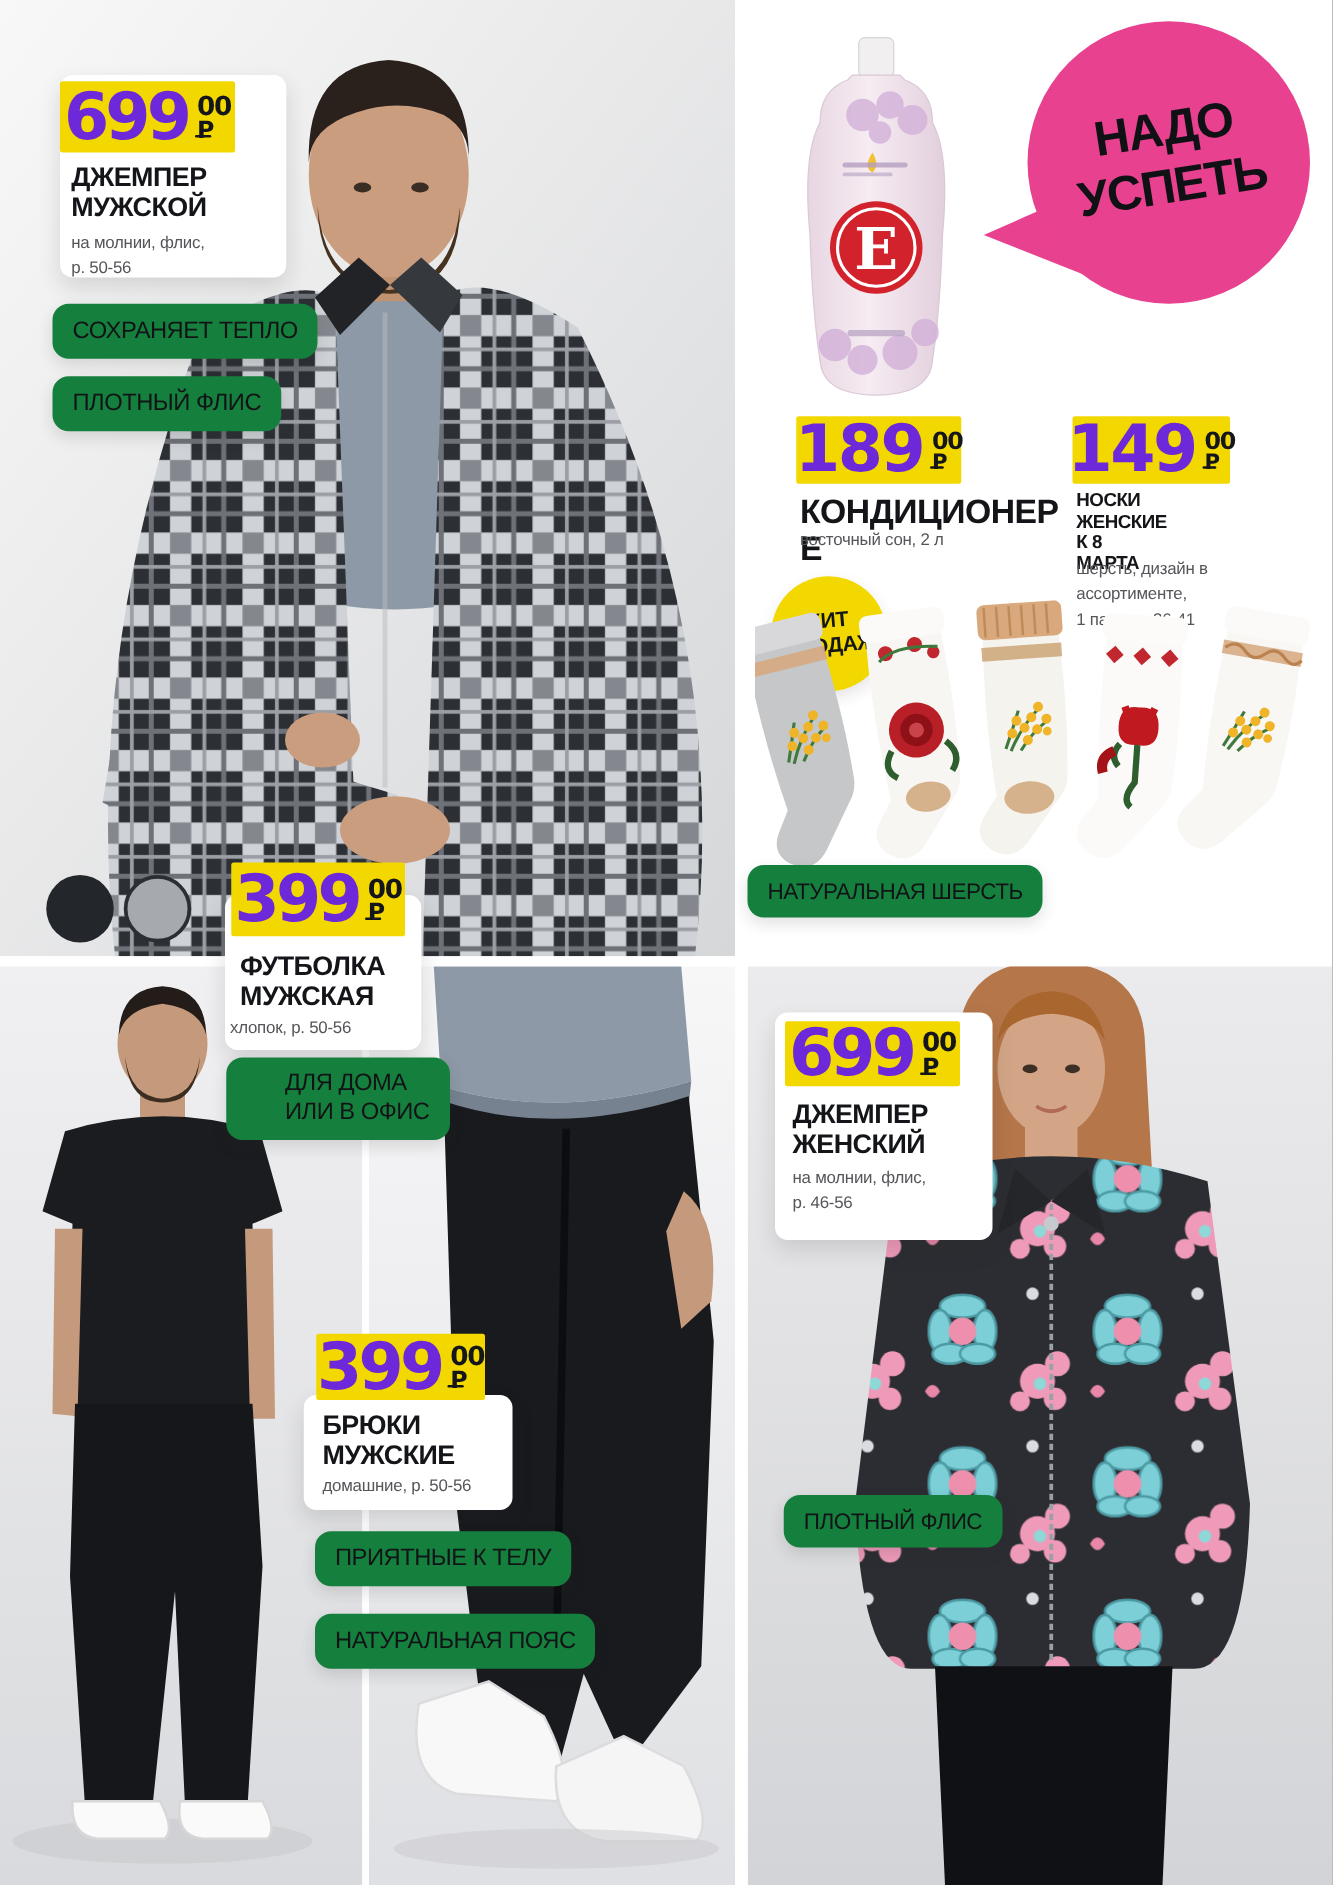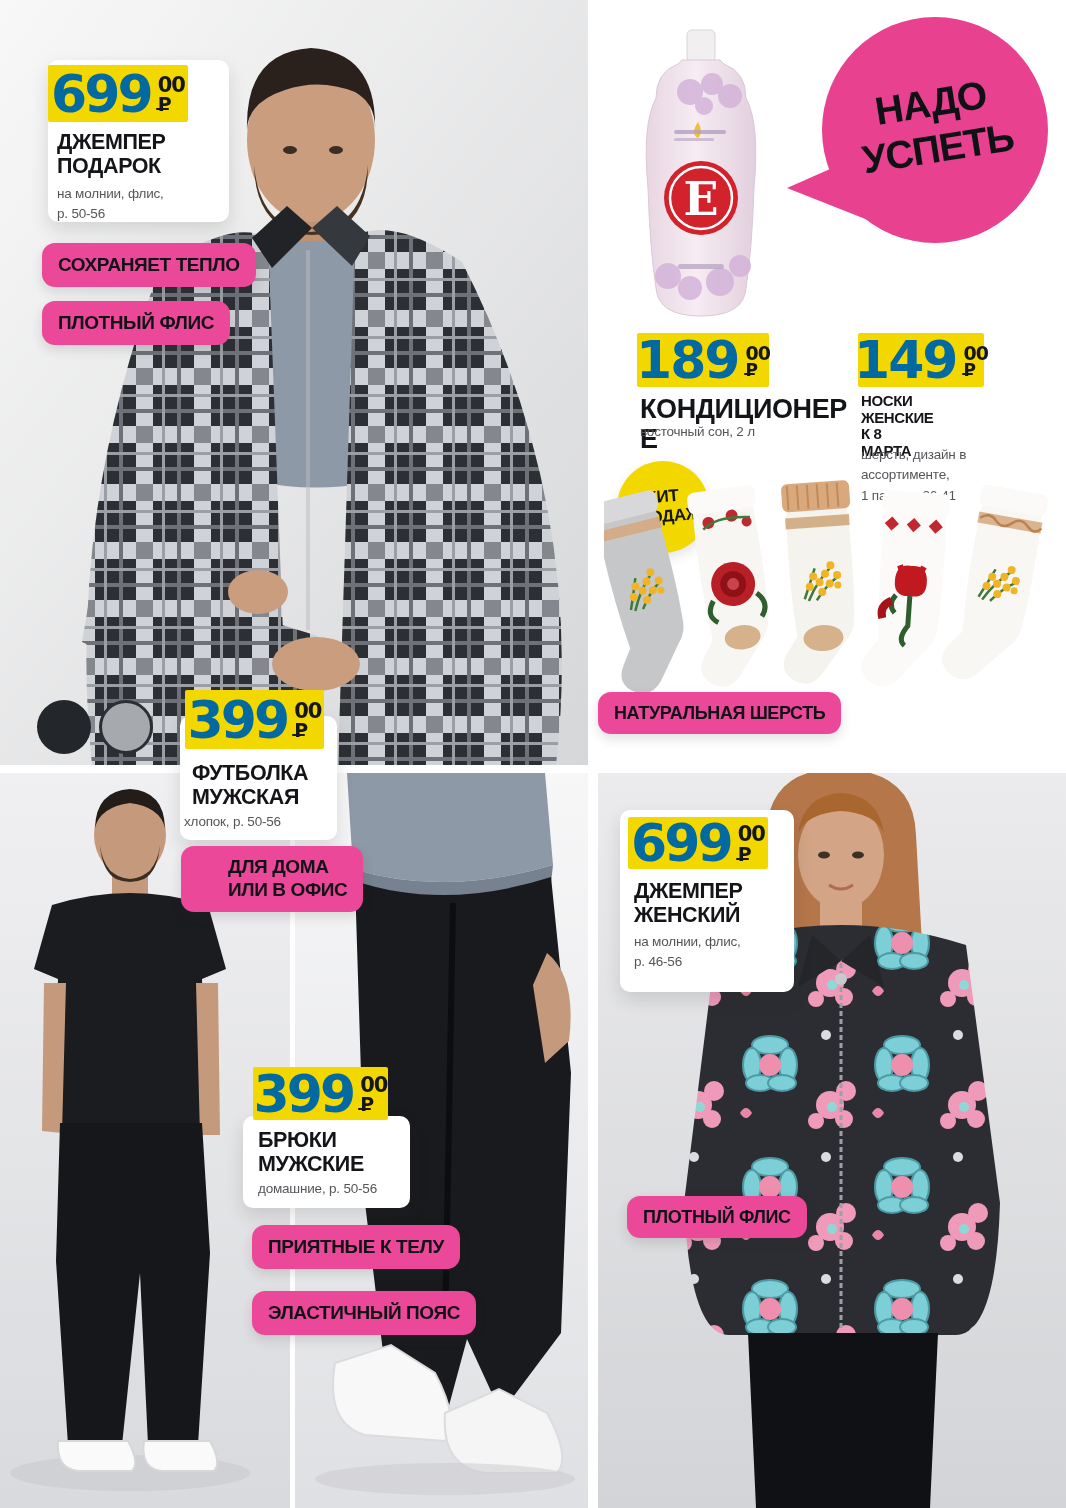--- a/index.html
+++ b/index.html
@@ -8,38 +8,38 @@
   .abs{position:absolute;}
   
   .photo{position:absolute;overflow:hidden;}
   .photo svg{display:block;}
   
   .pgroup{position:absolute;}
   .pcard{position:absolute;background:#fff;border-radius:10px;
          box-shadow:0 8px 18px rgba(40,40,45,.14);}
   .pricebox{position:absolute;background:#F3D800;display:flex;align-items:center;
             justify-content:center;border-radius:2px;}
-  .pint{font-family:"DejaVu Sans",sans-serif;font-weight:900;color:#0369a1;
+  .pint{font-family:"DejaVu Sans",sans-serif;font-weight:900;color:#6d28d9;
         letter-spacing:-3px;line-height:1;}
   .pside{display:inline-flex;flex-direction:column;align-items:flex-start;
          margin-left:7px;margin-top:2px;line-height:.95;
          font-family:"DejaVu Sans",sans-serif;font-weight:900;color:#15161a;}
   .cents{letter-spacing:-1px;}
   .rub{position:relative;display:inline-block;letter-spacing:0;}
   .rub::after{content:"";position:absolute;left:-14%;right:22%;bottom:3px;height:2.4px;
               background:#15161a;border-radius:2px;}
   .big .pint{font-size:52px;} .big .cents{font-size:21px;} .big .rub{font-size:19px;}
   .mid .pint{font-size:52px;letter-spacing:-2px;} .mid .cents{font-size:19px;} .mid .rub{font-size:17px;}
   .pname{position:absolute;font-weight:700;font-size:21.5px;line-height:1.1;
          color:#141519;letter-spacing:-.4px;}
   .pdesc{position:absolute;font-size:13.5px;line-height:1.5;color:#55565a;letter-spacing:-.2px;}
   
-  .badge{position:absolute;background:#ec4899;color:#121317;border-radius:13px;
+  .badge{position:absolute;background:#15803d;color:#121317;border-radius:13px;
          display:inline-flex;align-items:center;padding:0 16px;height:44px;
-         font-weight:700;font-size:19px;letter-spacing:-.4px;white-space:nowrap;
+         font-weight:400;font-size:19px;letter-spacing:-.4px;white-space:nowrap;
          box-shadow:0 5px 12px rgba(40,40,45,.14);}
   .badge.two{flex-direction:column;align-items:flex-start;justify-content:center;
              height:66px;line-height:1.2;padding-left:47px;}
   .badge.sm{font-size:18px;height:42px;}
   .hit{position:absolute;width:92px;height:92px;border-radius:50%;background:#F3D800;
        display:flex;flex-direction:column;align-items:center;justify-content:center;
        font-weight:800;font-size:17px;line-height:1.15;color:#15161a;
        transform:rotate(-5deg);letter-spacing:-.3px;box-shadow:0 5px 12px rgba(40,40,45,.12);}
   
   text{font-family:"Liberation Sans",sans-serif;}
@@ -355,21 +355,21 @@
     <div class="pcard" style="left:0;top:0;width:181px;height:162px"></div>
     <div class="pricebox big" style="left:0;top:5px;width:140px;height:57px">
       <span class="pint">699</span>
       <span class="pside">
           <span class="cents">00</span>
           <span class="rub">Р</span>
         </span>
     </div>
     <div class="pname" style="left:9px;top:71px">
       <span>ДЖЕМПЕР</span><br>
-      <span>ПОДАРОК</span>
+      <span>МУЖСКОЙ</span>
     </div>
     <div class="pdesc" style="left:9px;top:124px;width:160px">
       <span>на молнии, флис,</span><br>
       <span>р. 50-56</span>
     </div>
   </div>
 
   <div class="badge" style="left:42px;top:243px">СОХРАНЯЕТ ТЕПЛО</div>
   <div class="badge" style="left:42px;top:301px">ПЛОТНЫЙ ФЛИС</div>
 
@@ -409,21 +409,21 @@
         </span>
     </div>
     <div class="pname" style="left:15px;top:62px">
       <span>БРЮКИ</span><br>
       <span>МУЖСКИЕ</span>
     </div>
     <div class="pdesc" style="left:15px;top:112px;width:150px">домашние, р. 50-56</div>
   </div>
 
   <div class="badge" style="left:252px;top:1225px">ПРИЯТНЫЕ К ТЕЛУ</div>
-  <div class="badge" style="left:252px;top:1291px">ЭЛАСТИЧНЫЙ ПОЯС</div>
+  <div class="badge" style="left:252px;top:1291px">НАТУРАЛЬНАЯ ПОЯС</div>
 
   <div class="pgroup" style="left:620px;top:810px">
     <div class="pcard" style="left:0;top:0;width:174px;height:182px"></div>
     <div class="pricebox big" style="left:8px;top:7px;width:140px;height:52px">
       <span class="pint">699</span>
       <span class="pside">
           <span class="cents">00</span>
           <span class="rub">Р</span>
         </span>
     </div>

